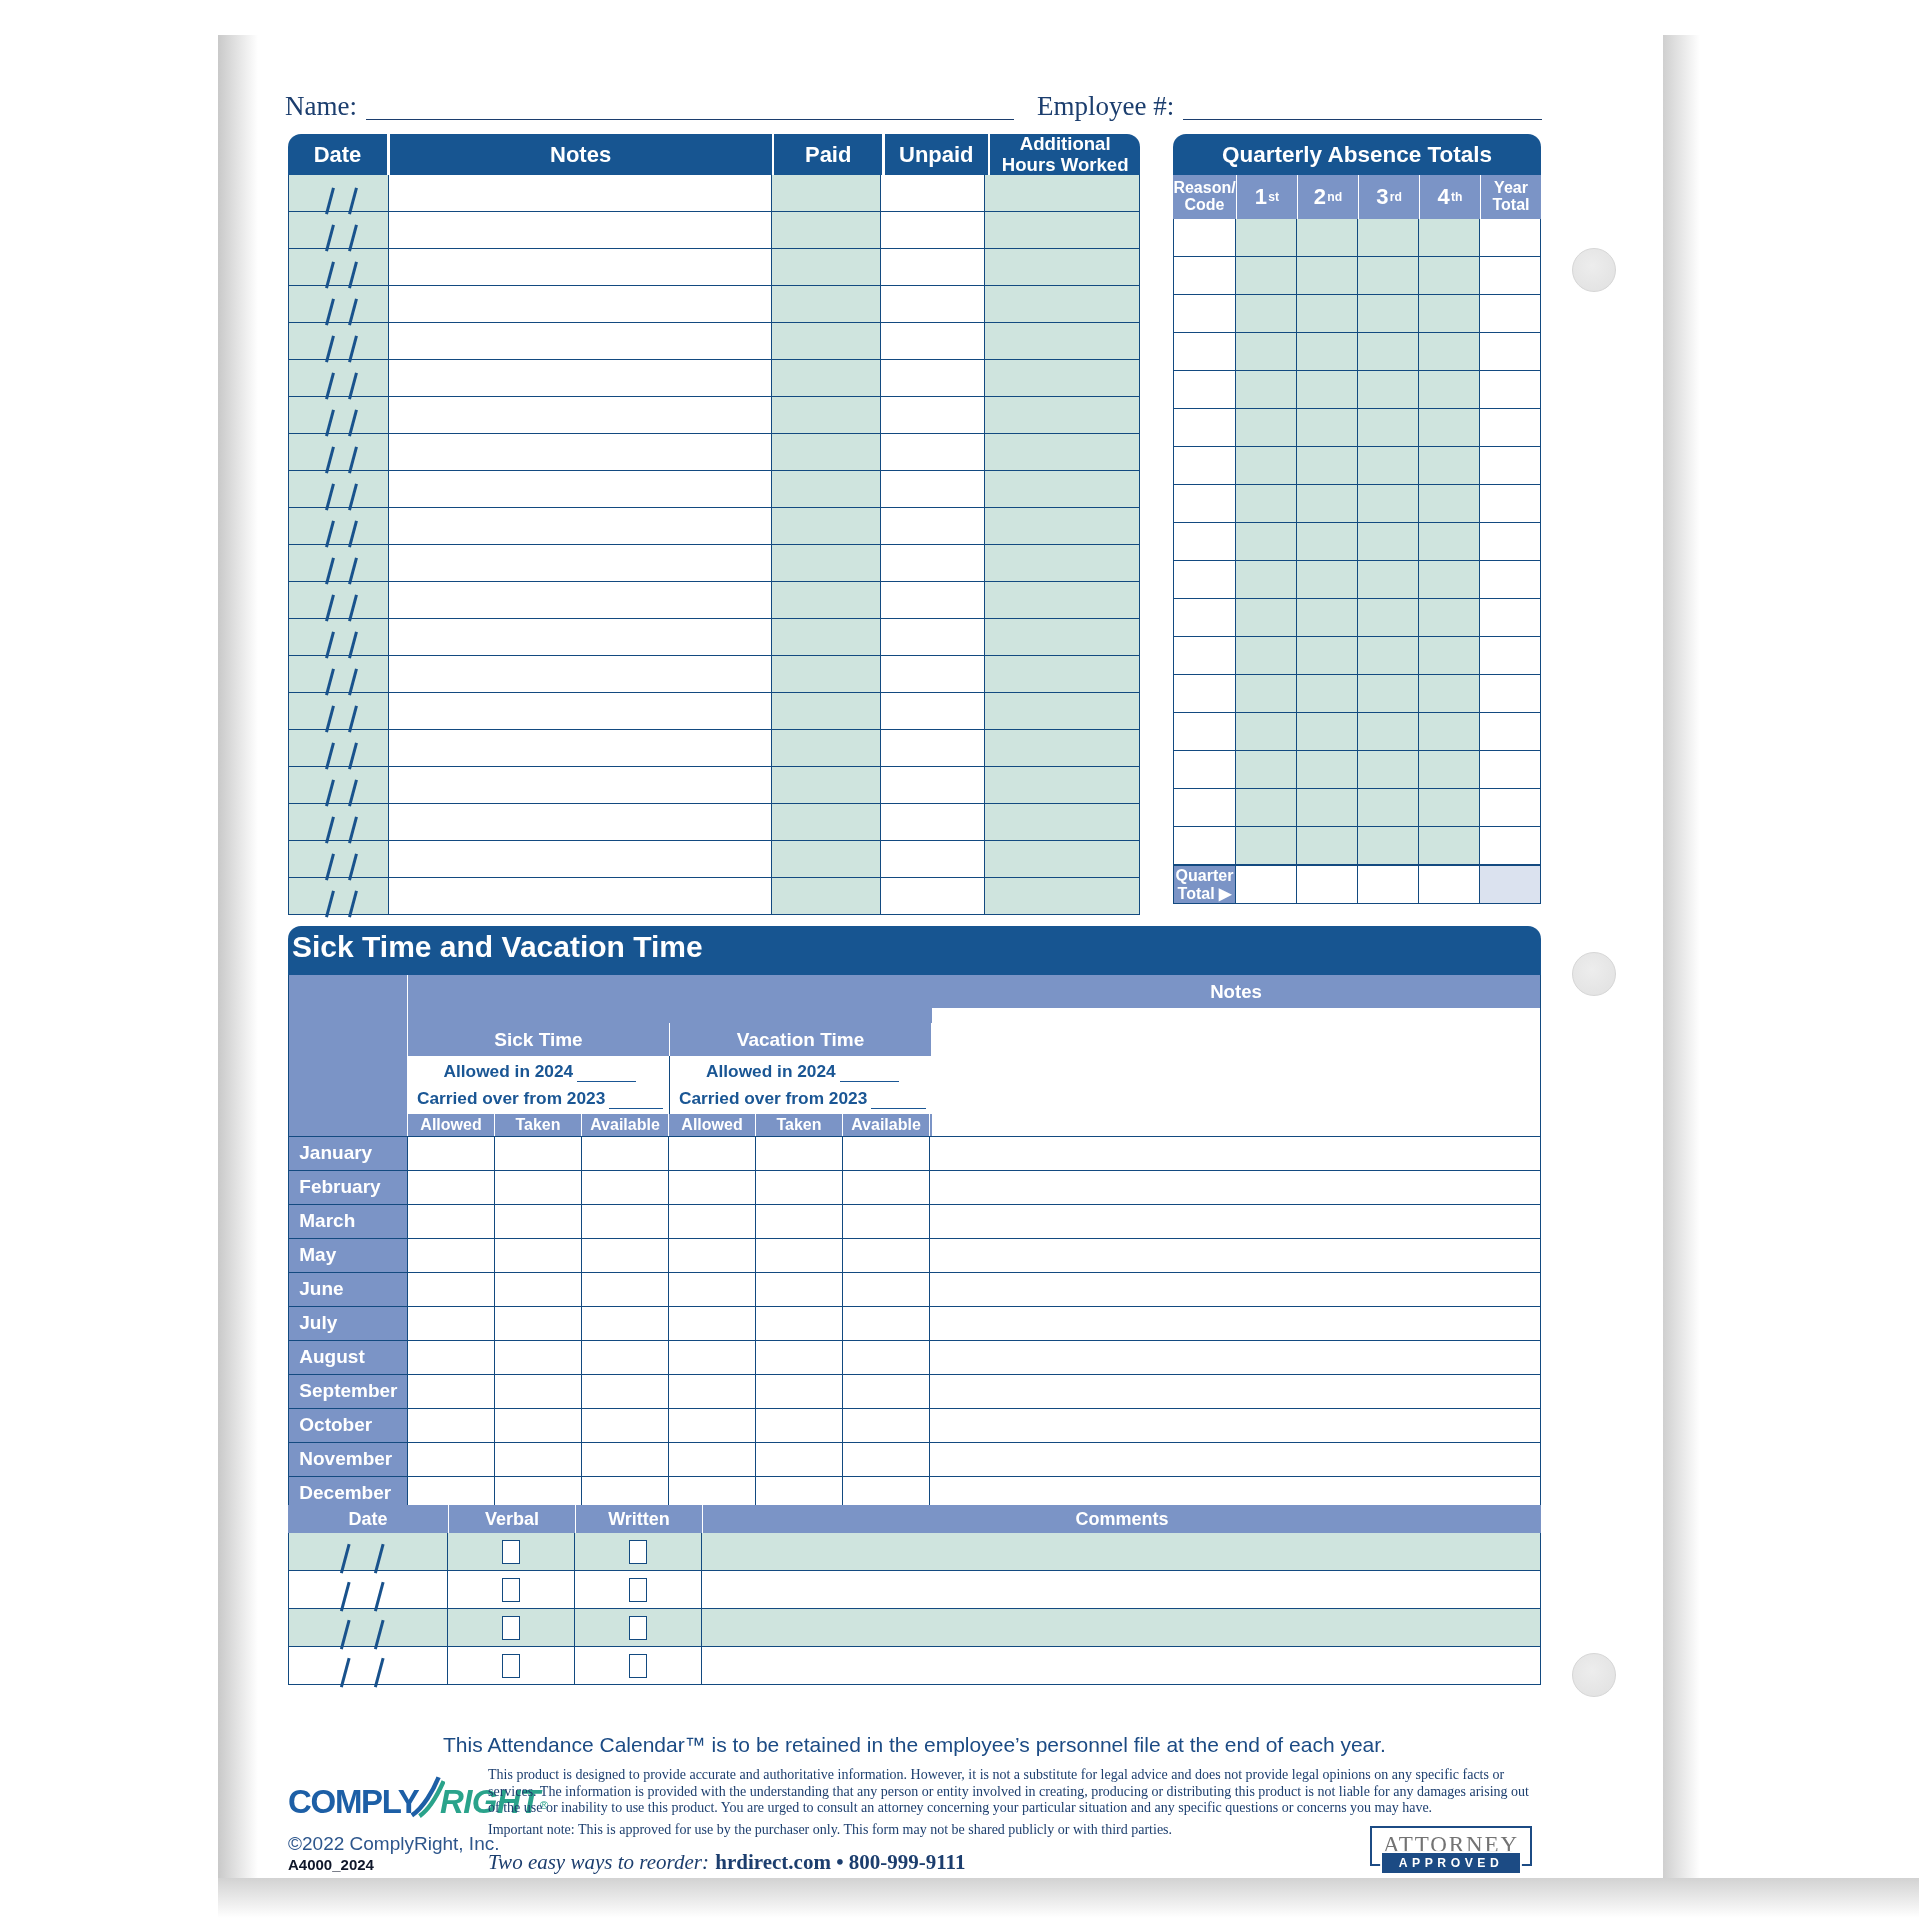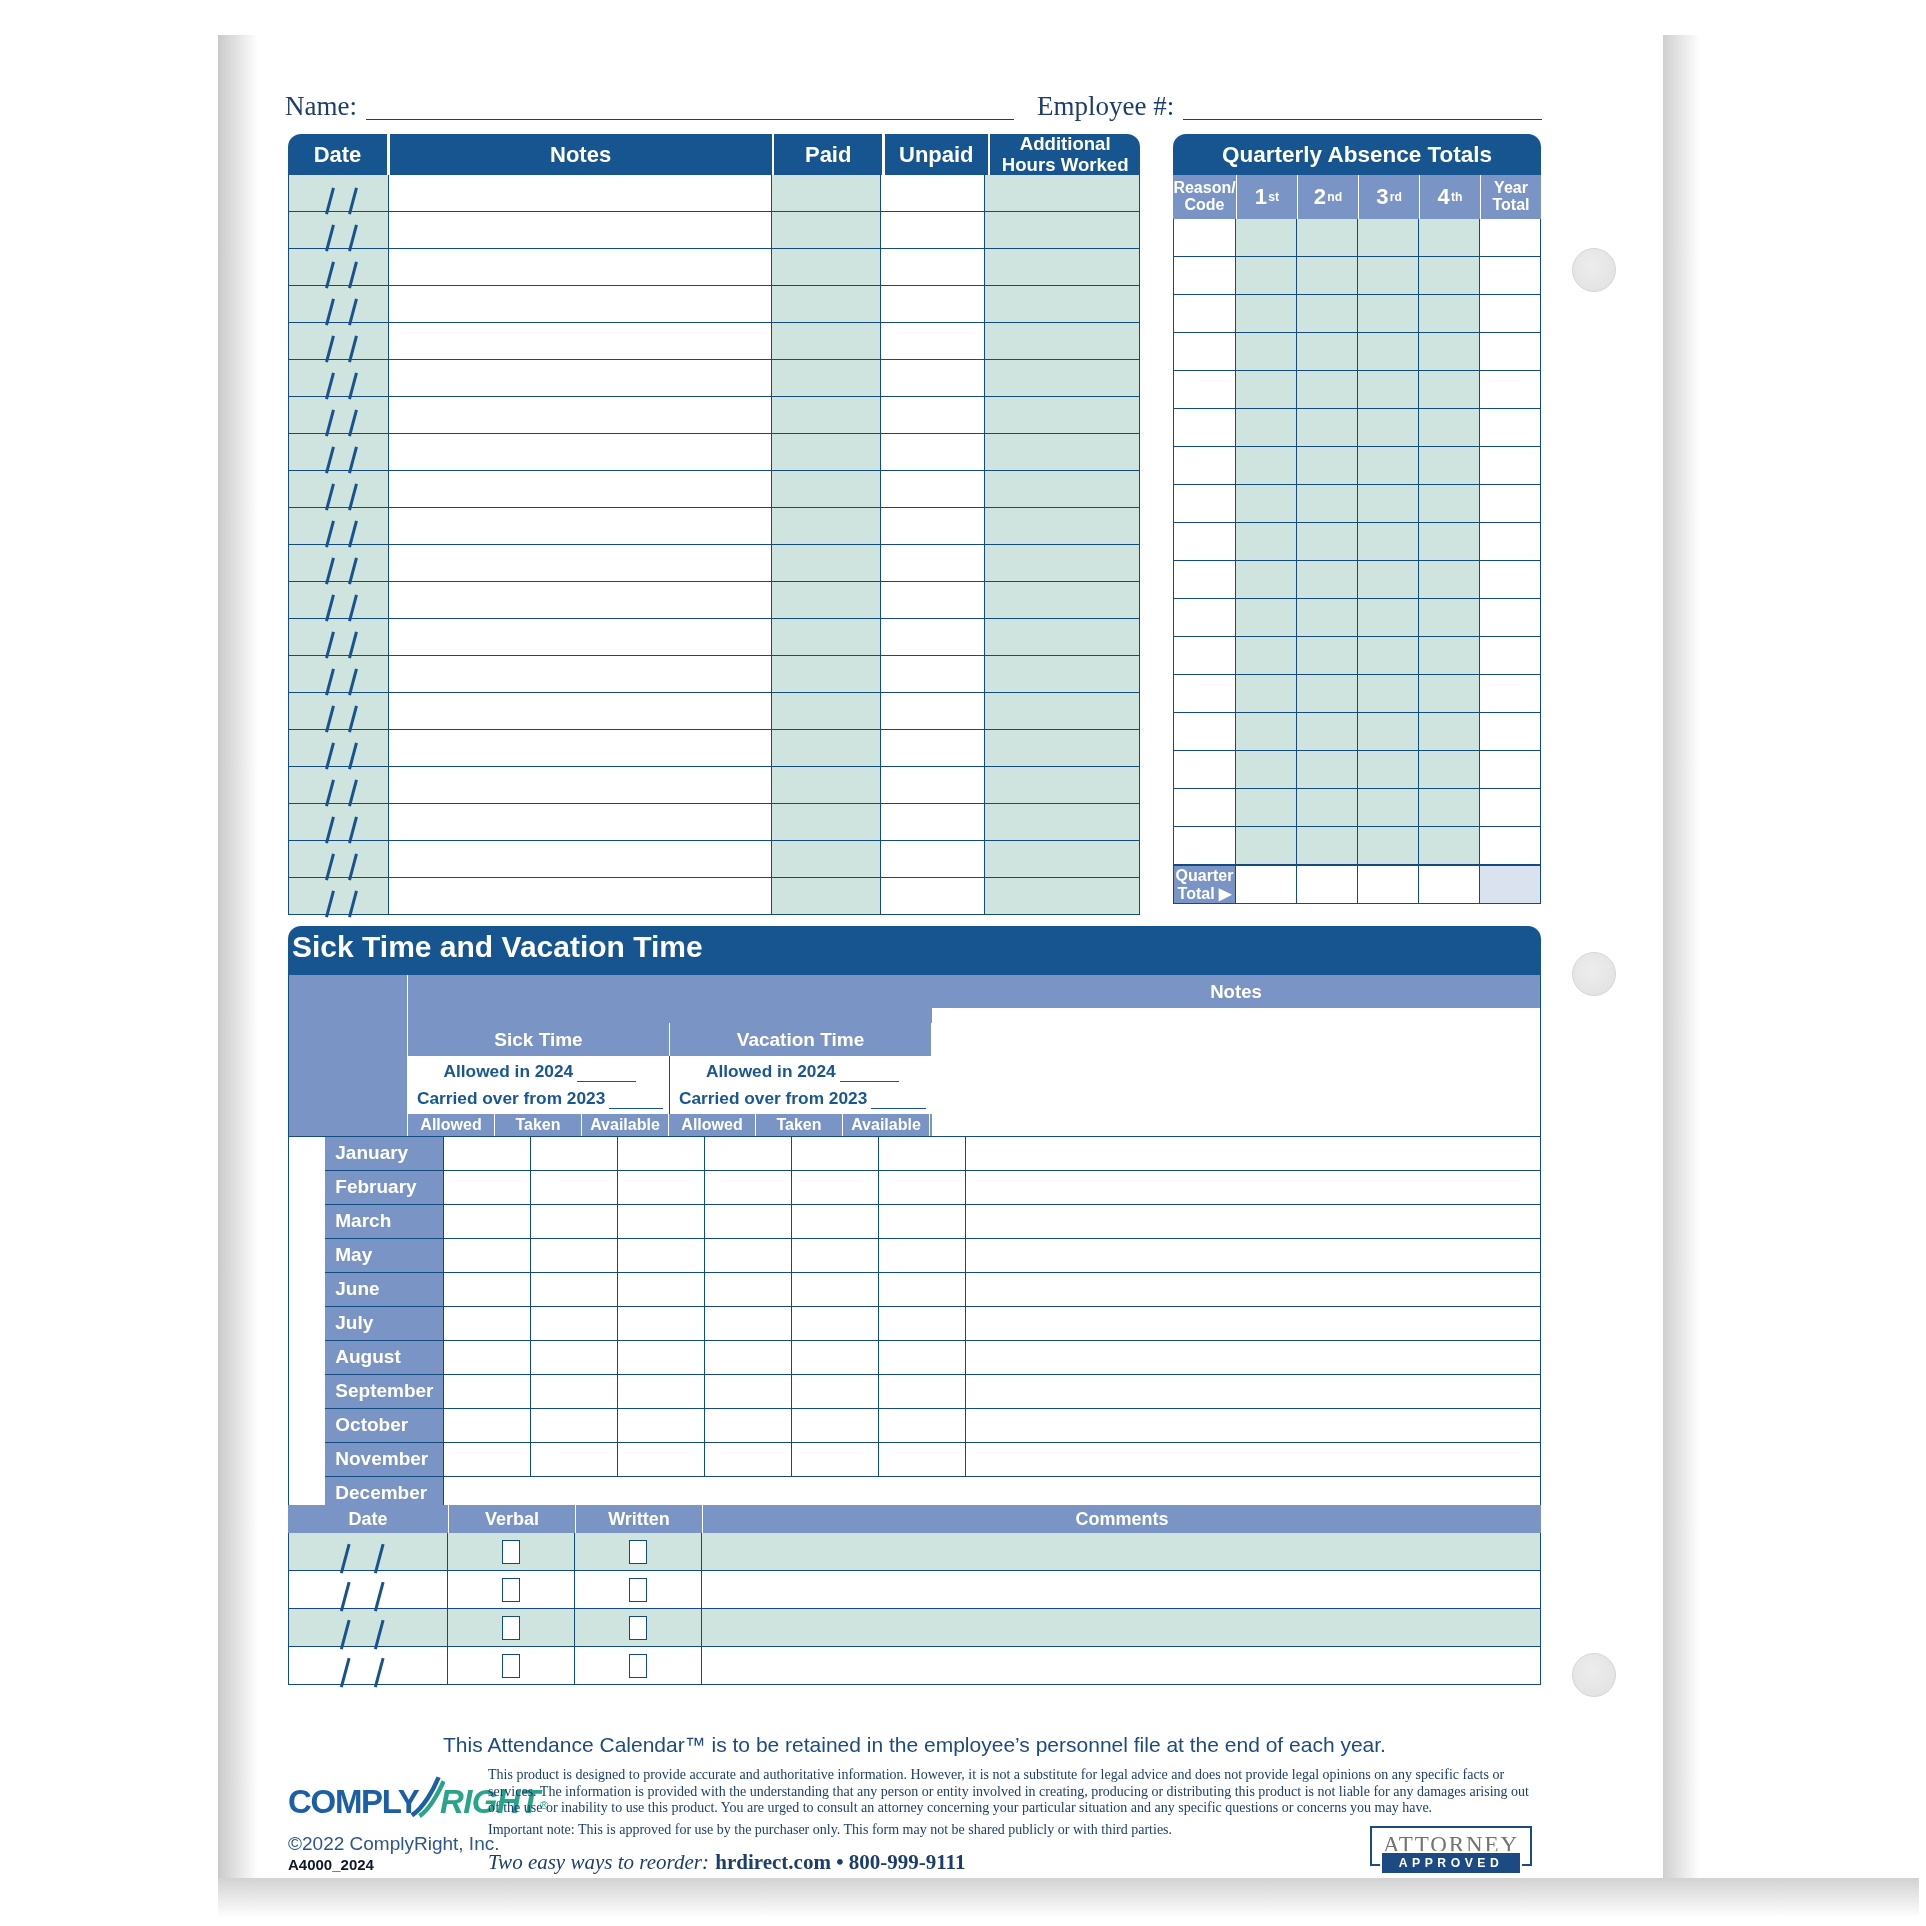--- a/index.html
+++ b/index.html
@@ -82,22 +82,22 @@
   .allowbox{width:262px;background:#fff;box-sizing:border-box;border-right:1.9px solid #134a80;display:flex;flex-direction:column;justify-content:center;gap:5.1px;padding:2.6px 6.4px 2.6px 9px;}
   .allowbox:last-child{border-right:none;}
   .al-line{display:flex;align-items:flex-end;justify-content:center;color:#1a5694;font-weight:bold;font-size:17.3px;white-space:nowrap;}
   .mini-line{display:inline-block;width:59px;border-bottom:1.9px solid #1a5694;height:15.4px;margin-left:3.9px;}
   .sv-rowC{display:flex;height:22px;}
   .sv-rowC .colh{width:87px;background:#7b94c6;color:#fff;font-weight:bold;font-size:16px;display:flex;align-items:center;justify-content:center;box-sizing:border-box;border-right:1.9px solid #fff;}
   .sv-notescol{flex:1;display:flex;flex-direction:column;background:#fff;}
   .notes-bar{height:33px;background:#7b94c6;color:#fff;font-weight:bold;font-size:18.6px;display:flex;align-items:center;justify-content:center;}
   .notes-blank{flex:1;background:#fff;border-top:1.9px solid #fff;}
   .sv-body{border:1.9px solid #134a80;border-top:1.9px solid #134a80;box-sizing:border-box;}
-  .sv-row{display:flex;height:33px;border-bottom:1.6px solid #134a80;margin-left:36px;}
-  .sv-row:last-child{border-bottom:none;flex-direction:column;}
+  .sv-row{display:flex;height:33px;border-bottom:1.6px solid #134a80;}
+  .sv-row:last-child{border-bottom:none;}
   .m-label{width:119px;background:#7b94c6;color:#fff;font-weight:bold;font-size:19px;line-height:31px;padding-left:10.3px;box-sizing:border-box;border-right:1.6px solid #134a80;}
   .m-cell{width:87px;background:#fff;box-sizing:border-box;border-right:1.6px solid #134a80;}
   .m-notes{flex:1;background:#fff;}
 
   
   .vb{position:absolute;left:70px;top:1470px;width:1253px;}
   .vb-head{display:flex;height:28px;}
   .vb-head .vh{background:#7b94c6;color:#fff;font-weight:bold;font-size:18px;display:flex;align-items:center;justify-content:center;box-sizing:border-box;border-right:1.9px solid #fff;}
   .vb-head .vh:last-child{border-right:none;}
   .vh-date{width:161px;}

